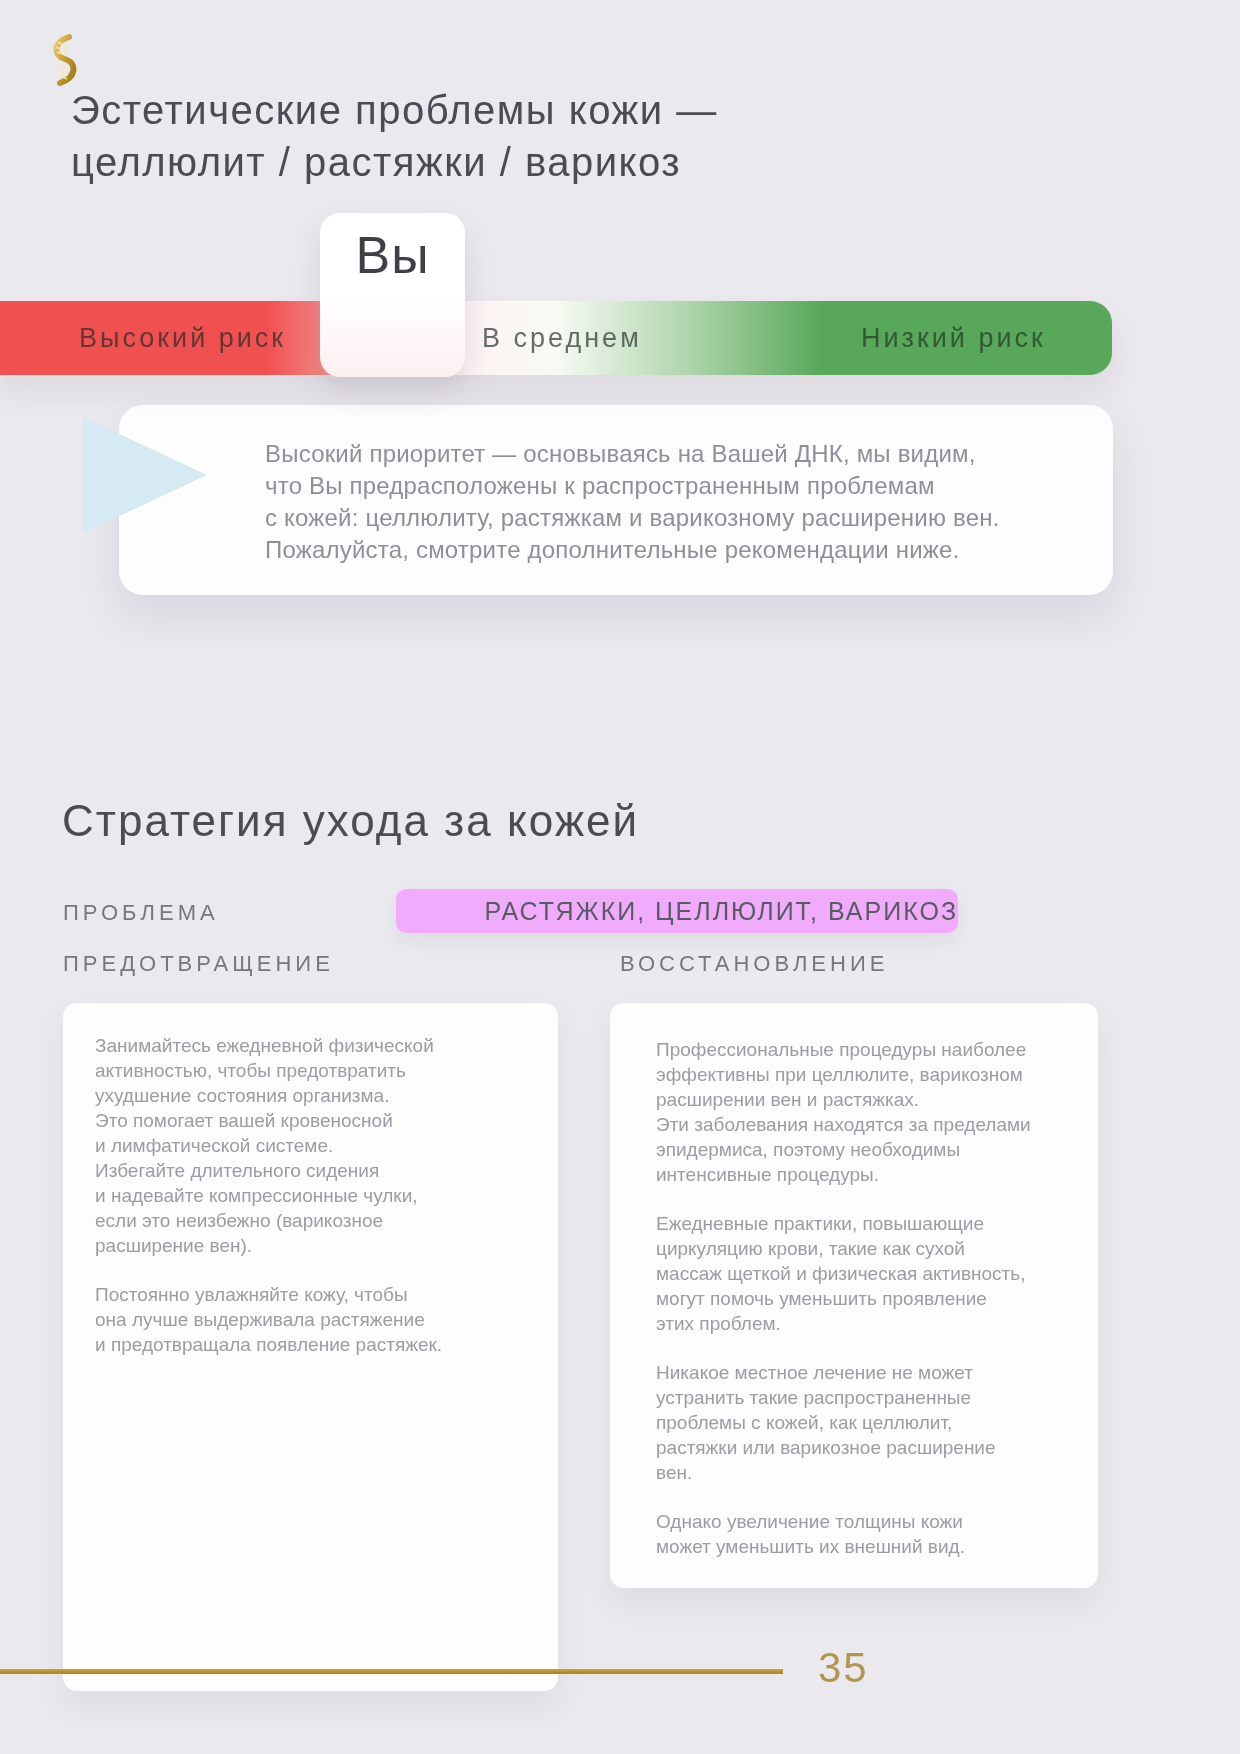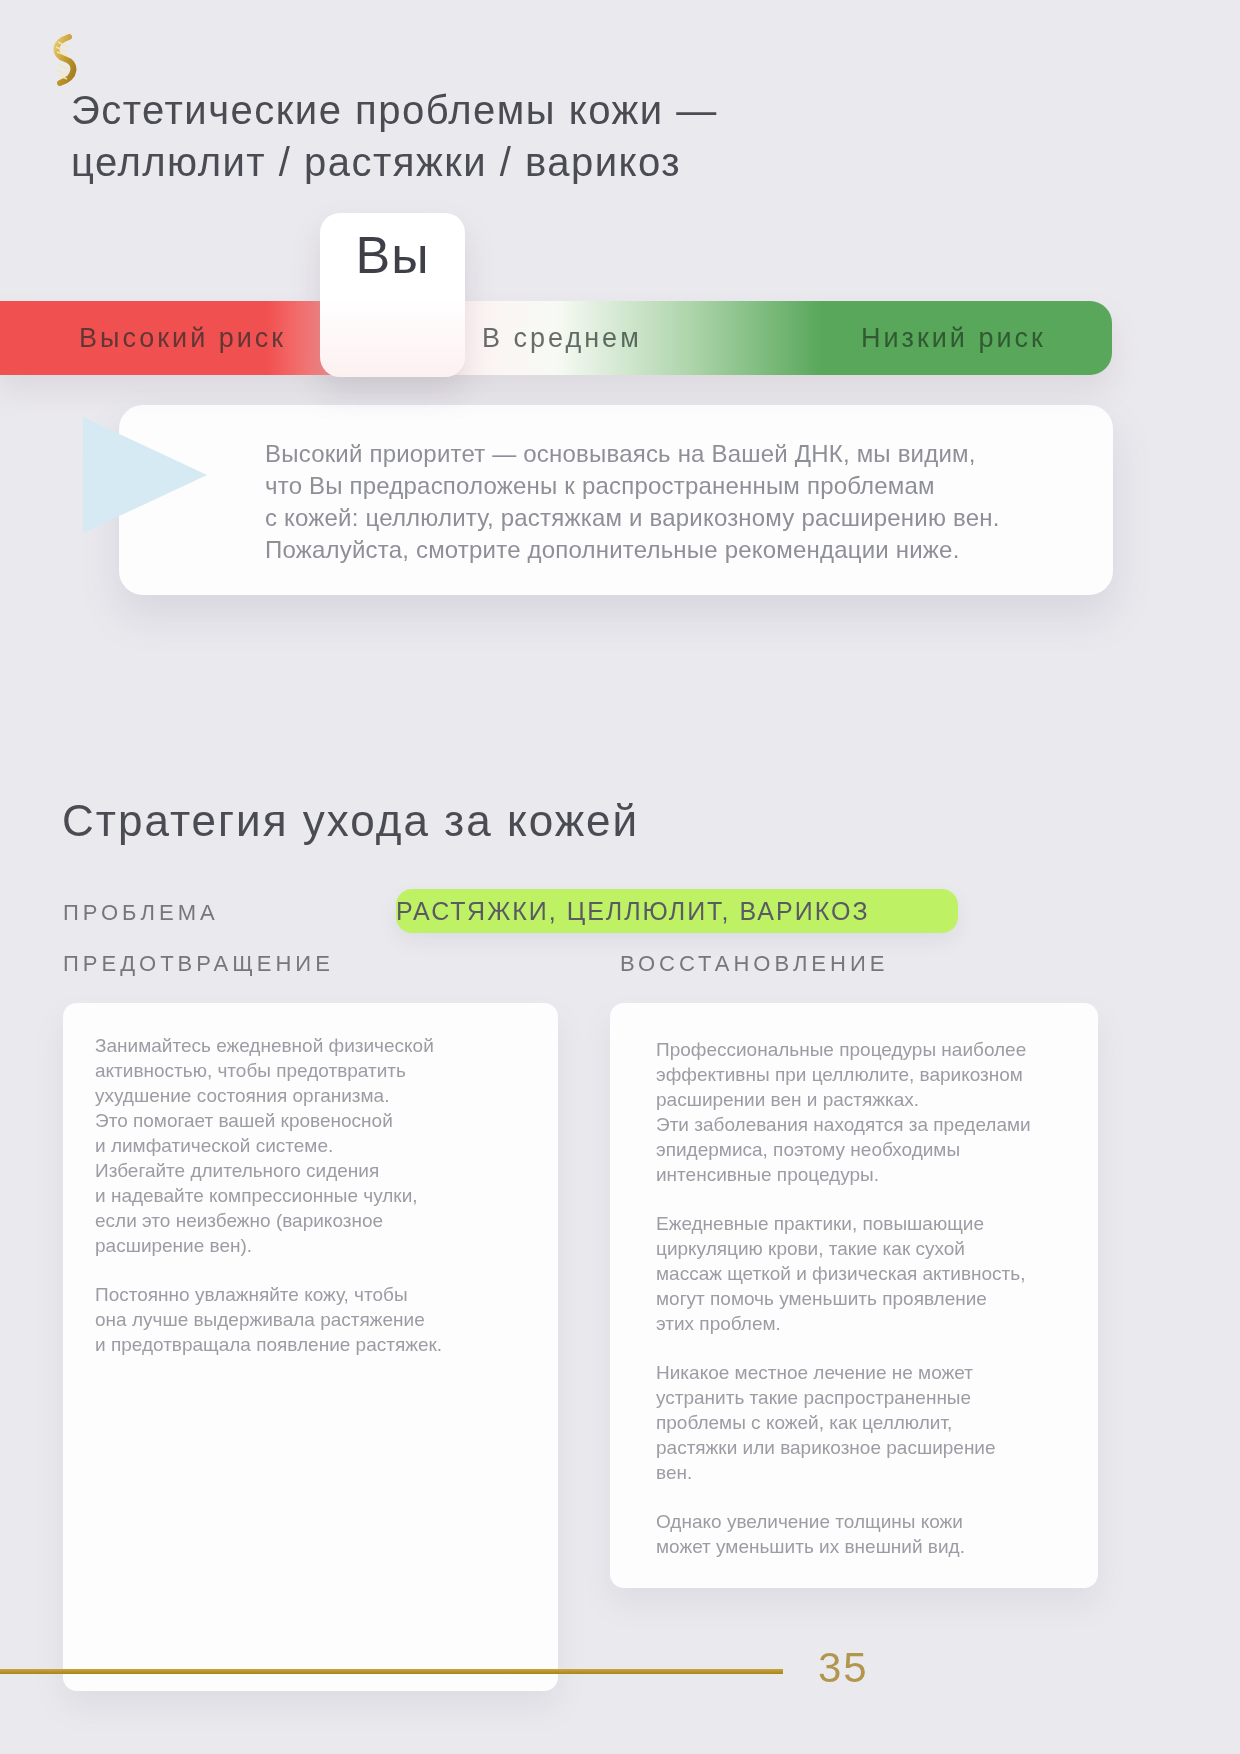--- a/index.html
+++ b/index.html
@@ -81,23 +81,23 @@
   .col-header {
     position:absolute; font-size:22px; font-weight:400;
     letter-spacing:4px; color:#76767e;
   }
   .h-problem    { left:63px;  top:900px; }
   .h-prevention { left:63px;  top:951px; }
   .h-recovery   { left:620px; top:951px; }
 
   .pill {
     position:absolute; left:396px; top:889px; width:562px; height:44px;
-    border-radius:16px; background:#bef264;
+    border-radius:10px; background:#f0abfc;
     box-shadow:0 8px 18px rgba(120,115,140,0.10);
-    display:flex; align-items:center; justify-content:flex-start;
+    display:flex; align-items:center; justify-content:flex-end;
   }
   .pill span {
     font-size:25px; font-weight:400; letter-spacing:2px; color:#5a5a63;
   }
 
   .card {
     position:absolute; border-radius:14px; background:#fdfdfe;
     box-shadow:0 16px 30px rgba(120,115,140,0.10);
     font-size:19px; line-height:25px; font-weight:300; color:#9c9ca4;
   }

